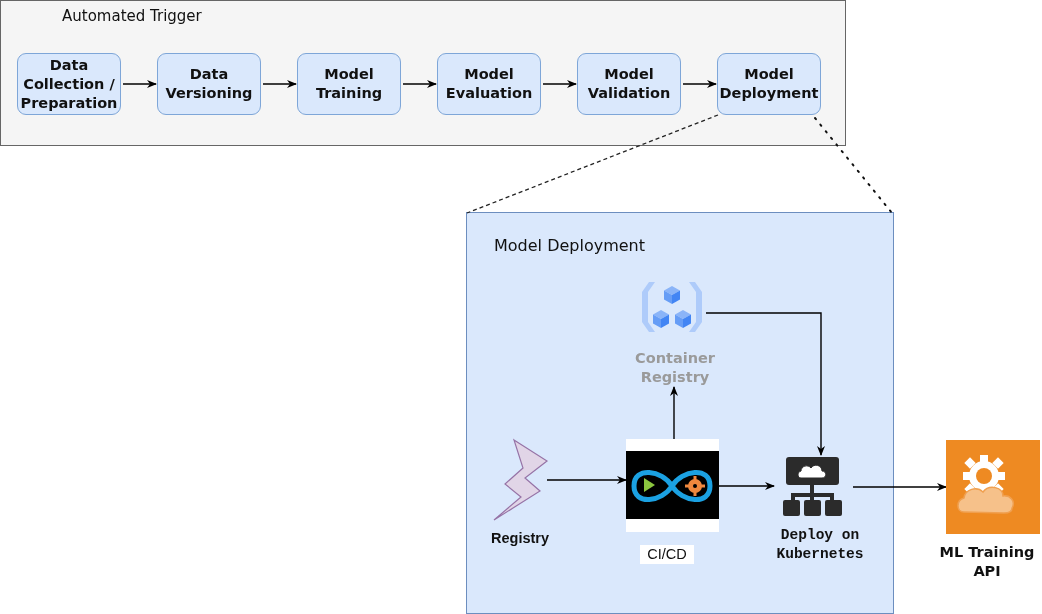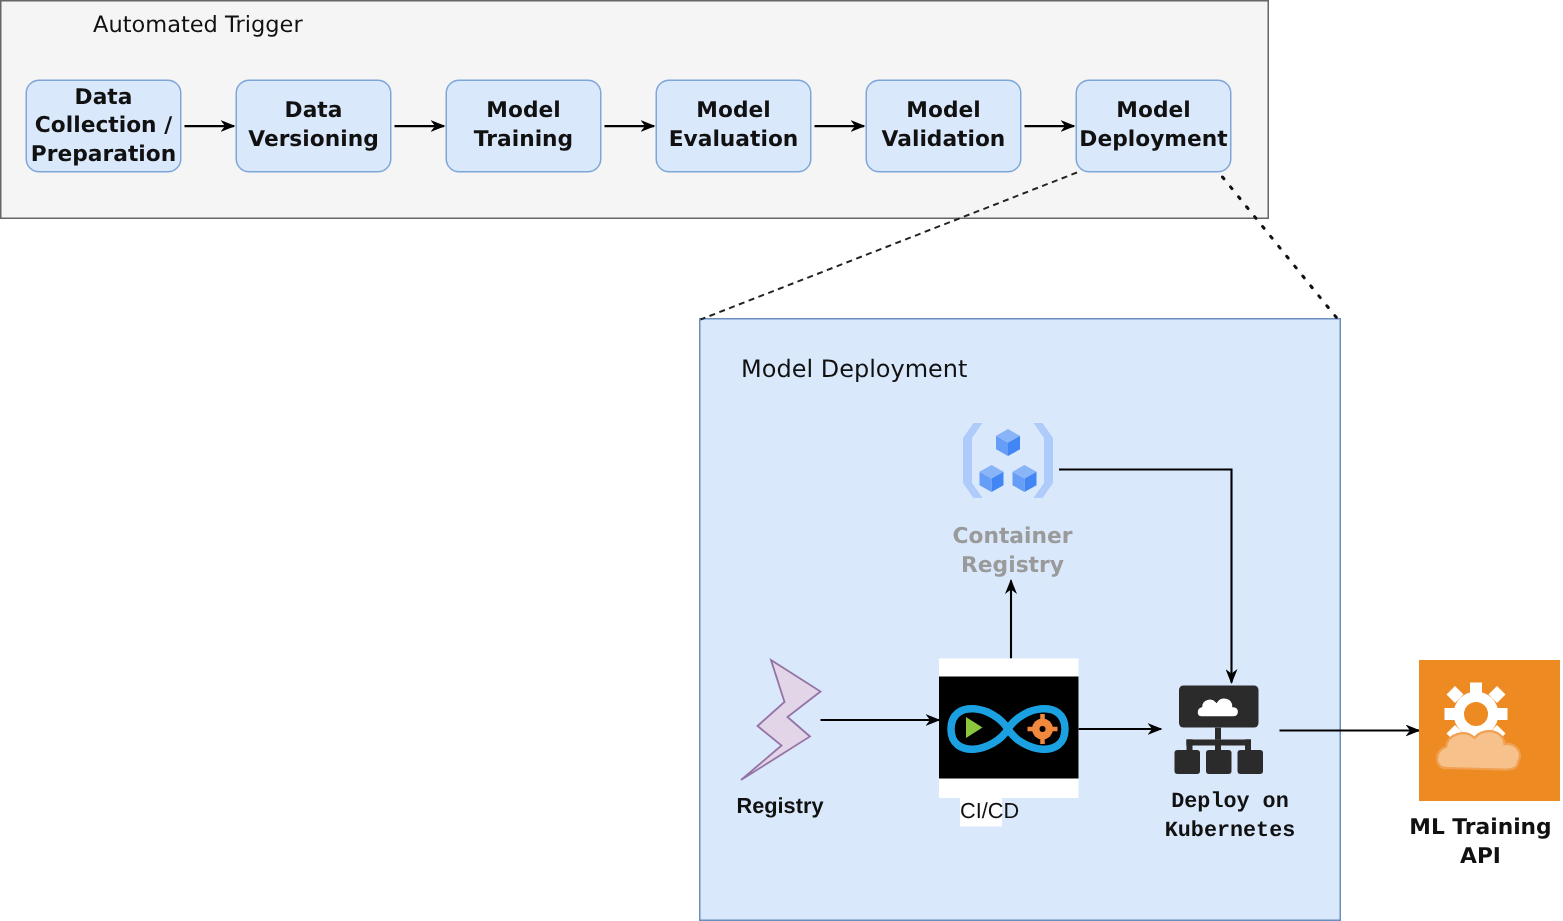--- a/index.html
+++ b/index.html
@@ -14,21 +14,21 @@
           justify-content: center; text-align: center; font-weight: bold; font-size: 14.5px;
           line-height: 19px; color: #111; top: 53px; white-space: pre-line; }
   #deploy-box { left: 466px; top: 212px; width: 428px; height: 402px; background: #dae8fc;
                 border: 1.5px solid #6c8ebf; box-sizing: border-box; }
   #deploy-title { left: 494px; top: 236px; font-size: 16px; color: #111; }
   .lbl { font-family: "Liberation Sans", sans-serif; font-weight: bold; font-size: 14.5px;
          color: #111; text-align: center; line-height: 19px; }
   #registry-label { left: 612px; top: 349px; width: 126px; color: #9a9a9a;
                     font-family: "DejaVu Sans", sans-serif; font-size: 14.5px; }
   #trigger-label { left: 480px; top: 529px; width: 80px; }
-  #cicd-label { left: 640px; top: 532px; width: 28px; background: #fff; font-weight: normal; }
+  #cicd-label { left: 640px; top: 545px; width: 54px; background: #fff; font-weight: normal; }
   #k8s-label { left: 766px; top: 526px; width: 108px; font-family: Liberation Mono, monospace; }
   #ml-label { left: 934px; top: 543px; width: 106px; font-family: "DejaVu Sans", sans-serif; }
   svg#overlay { position: absolute; left: 0; top: 0; }
 </style>
 </head>
 <body>
 
 <div id="pipeline" class="abs"></div>
 <div id="pipeline-title" class="abs">Automated Trigger</div>
 

